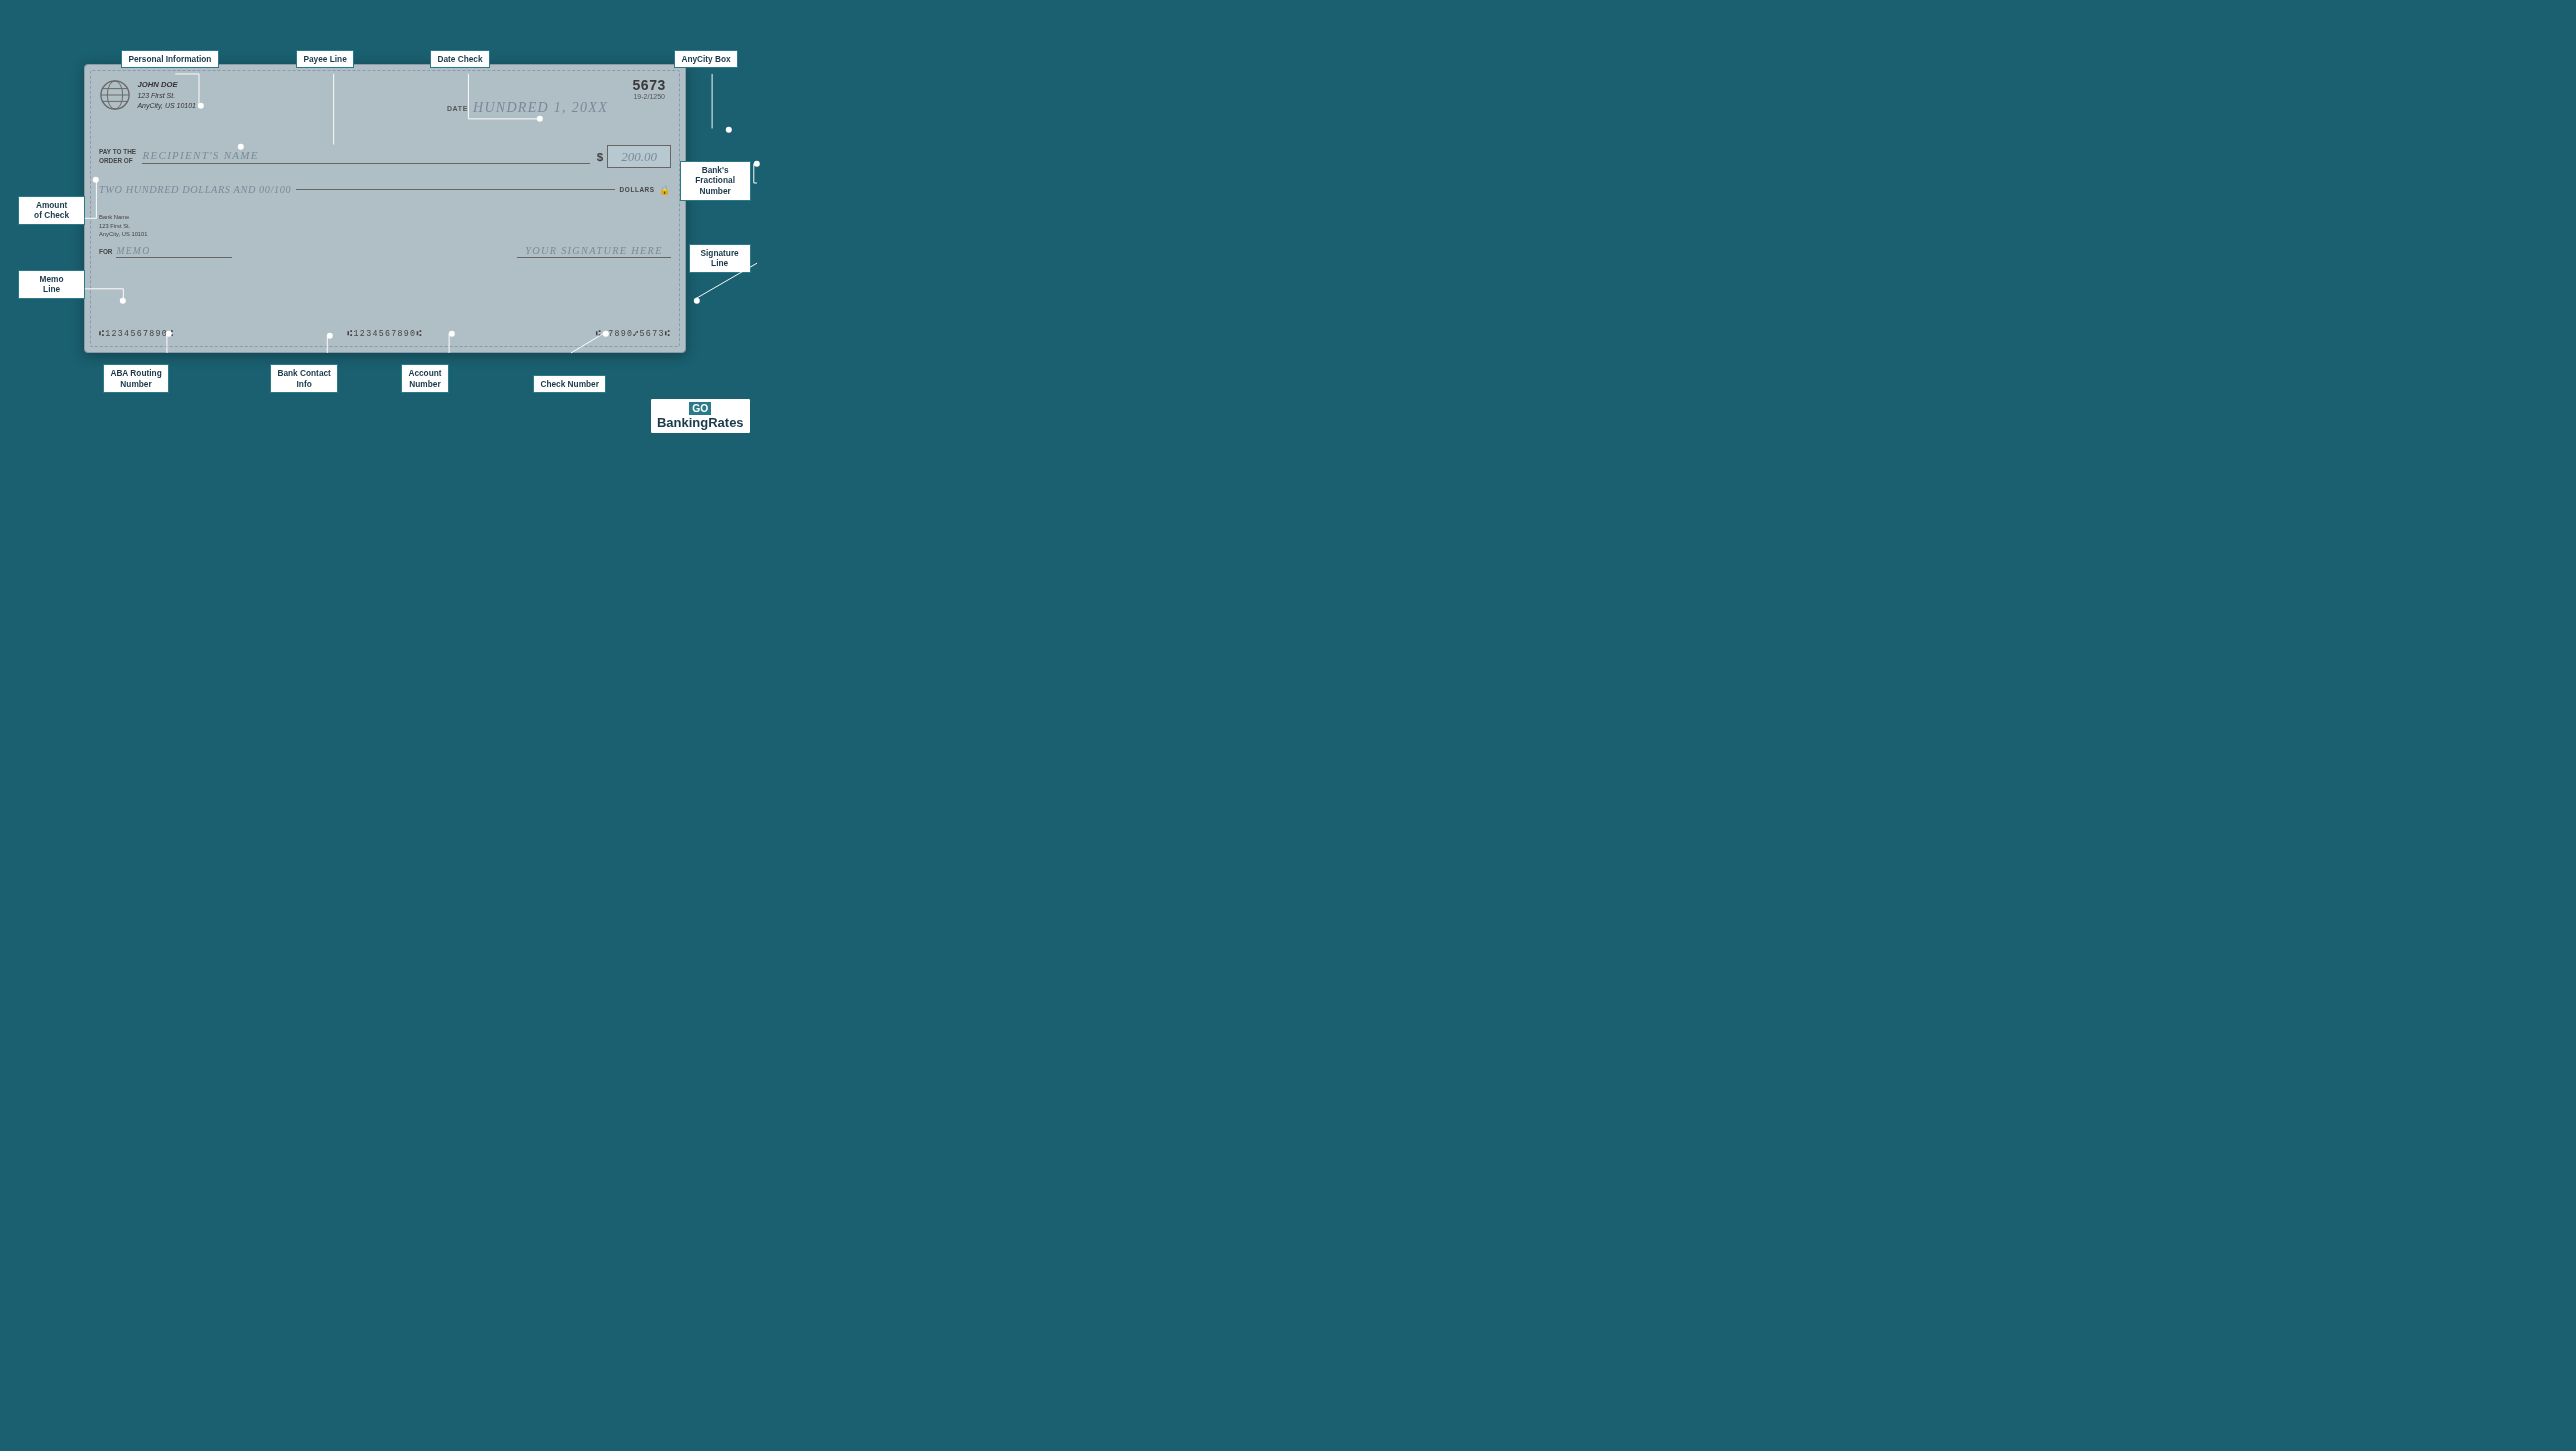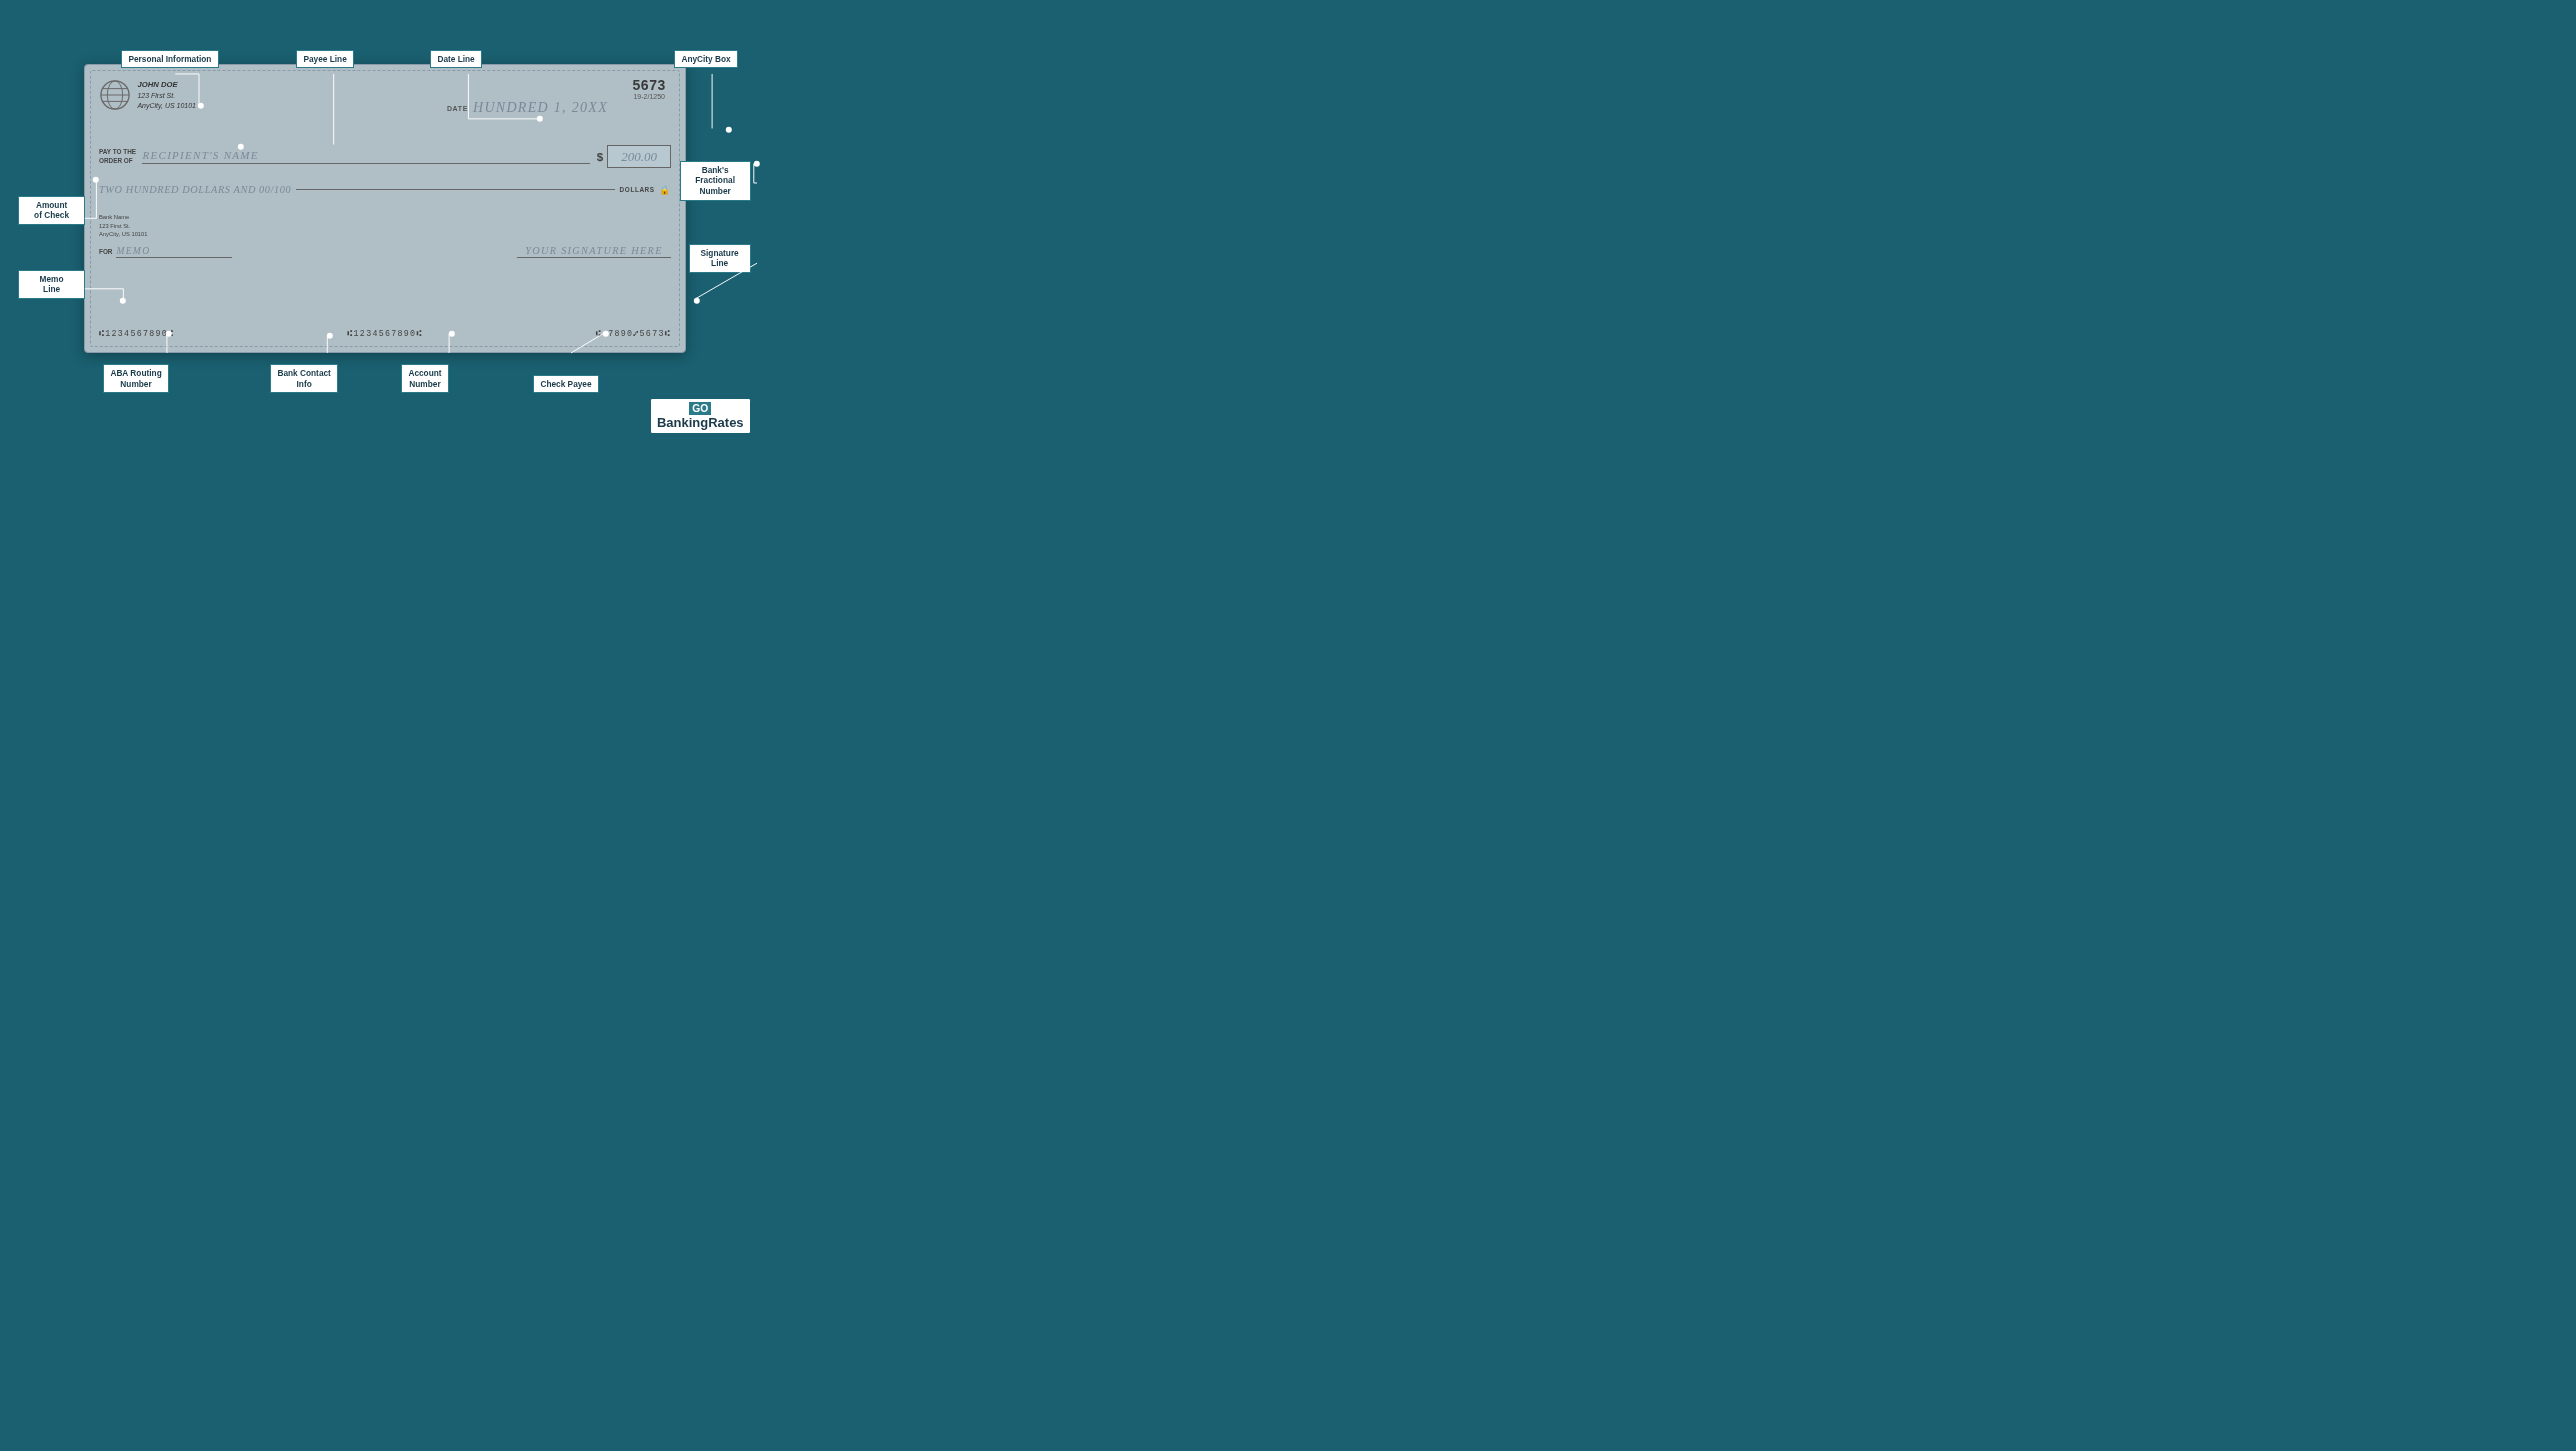--- a/index.html
+++ b/index.html
@@ -438,21 +438,21 @@
 
   <div class="label-box" style="top: 37px; left: 108px;">
     <span>Personal Information</span>
   </div>
 
   <div class="label-box" style="top: 37px; left: 283px;">
     <span>Payee Line</span>
   </div>
 
   <div class="label-box" style="top: 37px; left: 417px;">
-    <span>Date Line</span>
+    <span>Date Check</span>
   </div>
 
   <div class="label-box" style="top: 37px; left: 661px;">
     <span>AnyCity Box</span>
   </div>
 
   <div class="label-box label-box-multiline" style="top: 148px; right: 6.4px; width: 71px;">
     Bank's<br>Fractional<br>Number
   </div>
 
@@ -470,21 +470,21 @@
 
   <div class="label-box label-box-multiline" style="bottom: 53px; left: 257px;">
     Bank Contact<br>Info
   </div>
 
   <div class="label-box label-box-multiline" style="bottom: 53px; left: 388px;">
     Account<br>Number
   </div>
 
   <div class="label-box" style="bottom: 53px; left: 520px;">
-    <span>Check Payee</span>
+    <span>Check Number</span>
   </div>
 
   <div class="label-box label-box-multiline" style="top: 231px; right: 6.4px; width: 62px;">
     Signature<br>Line
   </div>
 
   <div class="dot" style="top: 93px; left: 188px;"></div>
 
   <div class="dot" style="top: 134px; left: 228px;"></div>
 

